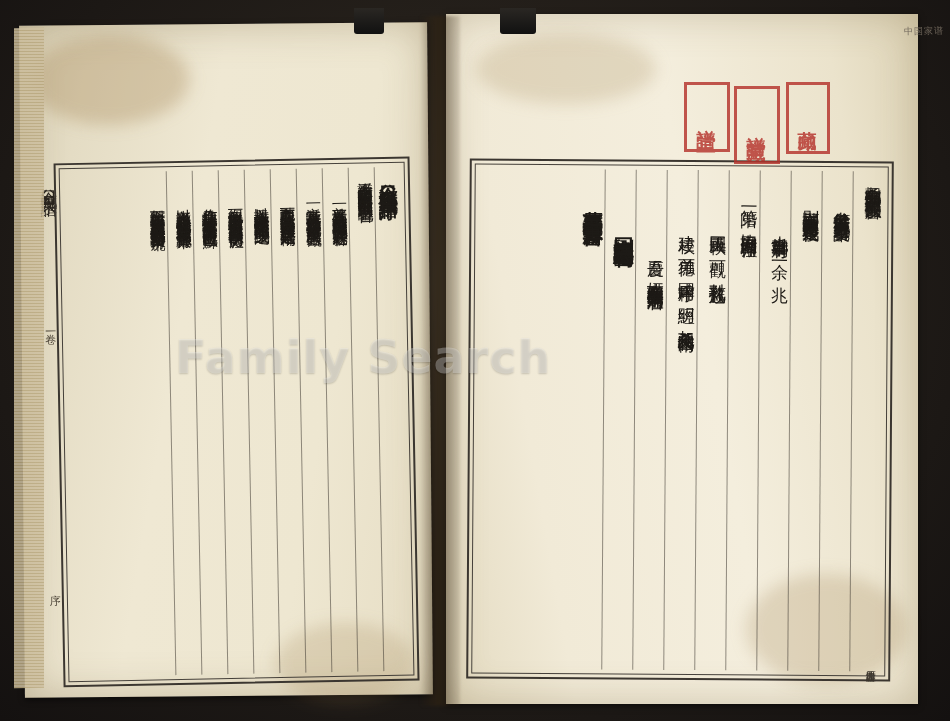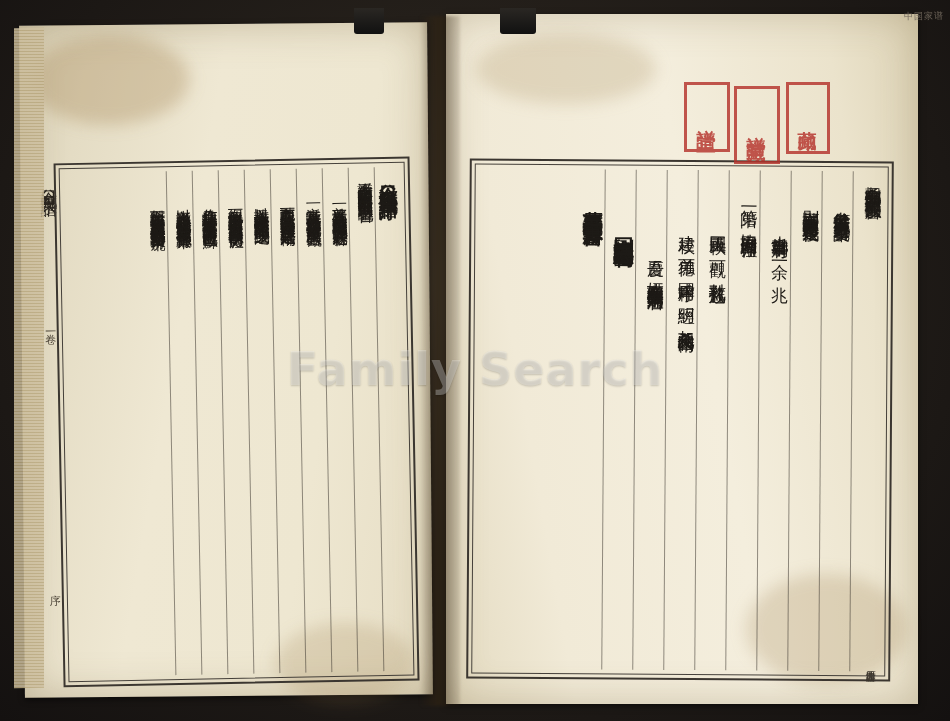--- a/index.html
+++ b/index.html
@@ -206,38 +206,38 @@
     box-sizing: border-box;
   }
   .seal.s1 { left: 684px; top: 82px; width: 46px; height: 70px; font-size: 19px; }
   .seal.s2 { left: 734px; top: 86px; width: 46px; height: 78px; font-size: 19px; }
   .seal.s3 { left: 786px; top: 82px; width: 44px; height: 72px; font-size: 19px; }
 
   
   .watermark {
     position: absolute;
     left: 175px;
-    top: 342px;
+    top: 330px;
     width: 600px;
-    text-align: center;
+    text-align: left;
     font-family: "DejaVu Sans", sans-serif;
     font-size: 46px;
     font-weight: bold;
     color: rgba(245,245,245,.30);
     letter-spacing: 1px;
     text-shadow: 0 1px 2px rgba(0,0,0,.18);
     pointer-events: none;
     user-select: none;
   }
 
   
   .corner-id {
     position: absolute;
     right: 6px;
-    top: 10px;
+    top: 25px;
     font-size: 9px;
     color: #6d6459;
     font-family: "DejaVu Sans", sans-serif;
     letter-spacing: 1px;
     transform: rotate(-1deg);
   }
 
   
   .footnote {
     position: absolute;

